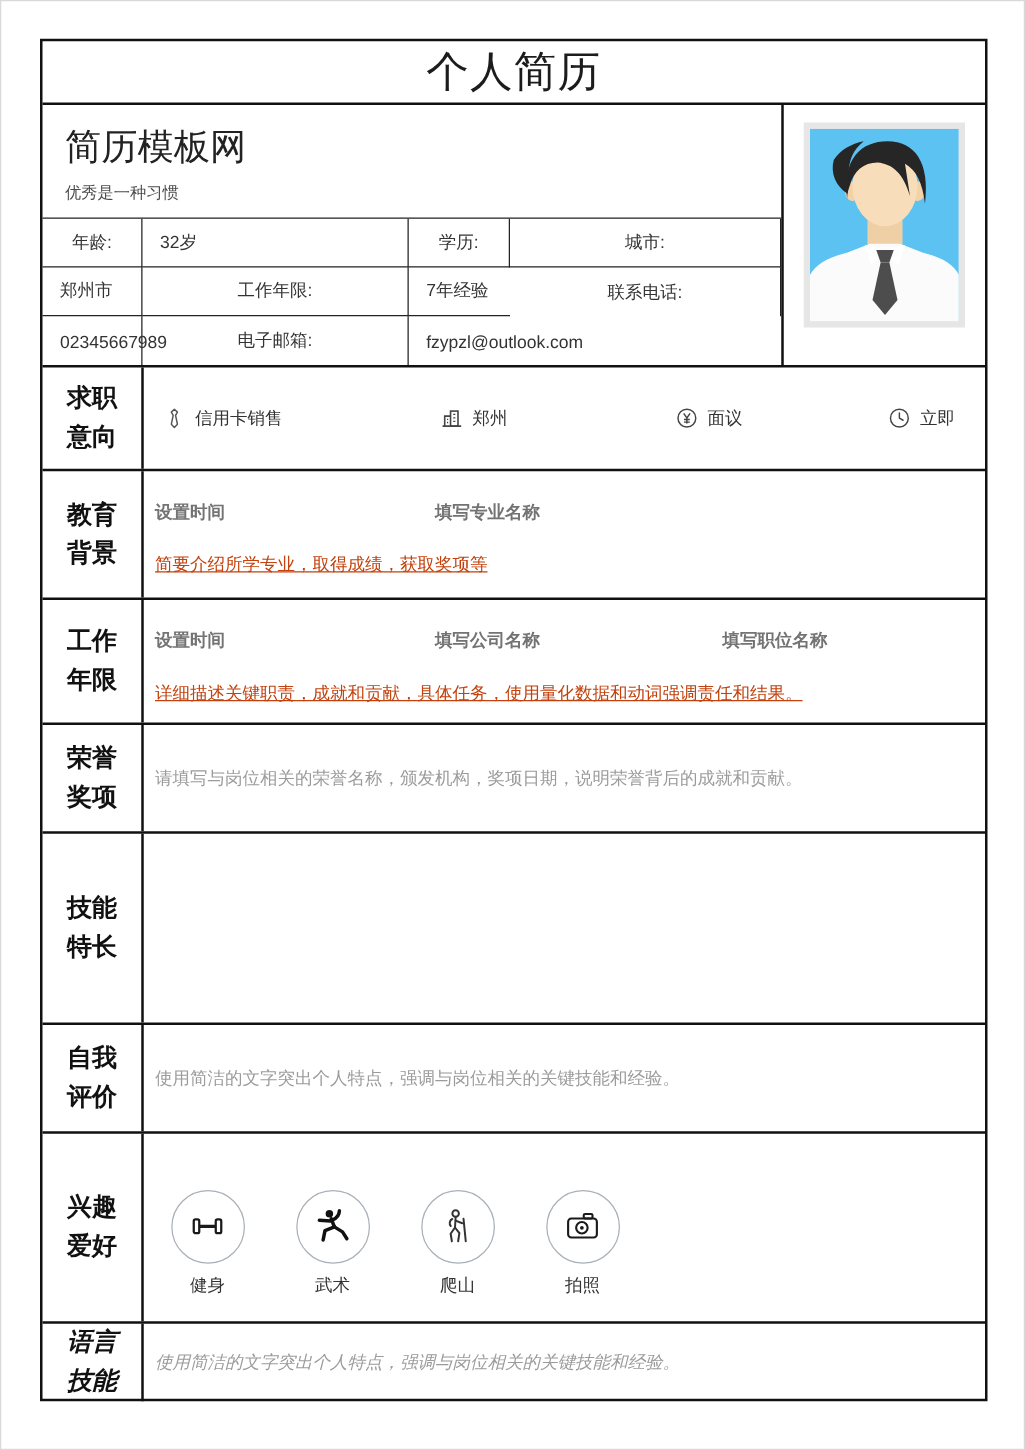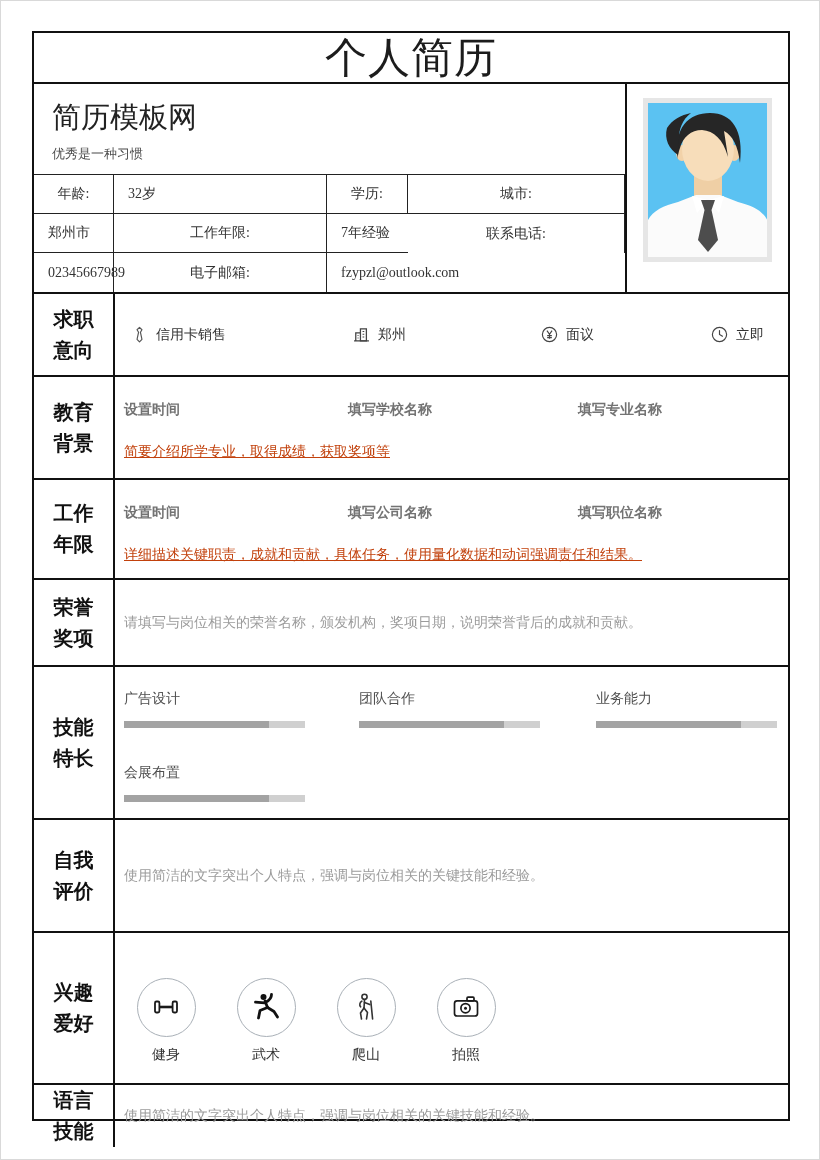--- a/index.html
+++ b/index.html
@@ -4,25 +4,25 @@
 <style>
   * { margin:0; padding:0; box-sizing:border-box; }
   html,body { width:820px; height:1160px; background:#fff; }
   body { font-family:"Liberation Sans","DejaVu Sans",sans-serif; color:#333; position:relative;
          border:1px solid #d9d9d9; }
   .sheet { position:absolute; left:31px; top:30px; width:758px; height:1090px;
            border:2px solid #111; background:#fff; }
 
   
   .title-bar { height:51px; border-bottom:2px solid #111; display:flex; align-items:center; justify-content:center; }
-  .title-bar h1 { font-size:42px; font-weight:500; color:#1c1c1c; letter-spacing:1px; }
+  .title-bar h1 { font-size:34px; font-weight:500; color:#1c1c1c; letter-spacing:1px; }
 
   
   .header { height:210px; border-bottom:2px solid #111; display:flex; }
-  .header-left { flex:1; display:flex; flex-direction:column; min-width:0;font-family:Liberation Serif, serif; }
+  .header-left { flex:1; display:flex; flex-direction:column; min-width:0; }
   .name-block { height:91px; border-bottom:1.5px solid #222; padding:14px 0 0 18px; }
   .name { font-size:29px; color:#222; }
   .motto { font-size:13px; color:#4d4d4d; margin-top:7px; }
   .info-table { flex:1; display:grid; grid-template-columns:80px 213px 81px 1fr; grid-auto-rows:1fr; }
   .info-cell { display:flex; align-items:center; font-size:14px; color:#333;
                border-bottom:1.5px solid #222; }
   .info-cell.lbl { justify-content:center; border-right:1.5px solid #222; }
   .info-cell.val { padding-left:14px; }
   .info-cell.c2 { border-right:1.5px solid #222; }
   .info-cell.r3 { border-bottom:none; }
@@ -55,30 +55,30 @@
   .center-body { display:flex; align-items:center; padding:0 14px 0 9px; }
   .center-body .desc2 { font-size:14px; color:#9b9b9b; }
 
   .sec-skills { height:153px; }
   .skills-grid { padding:23px 14px 0 9px; display:grid; grid-template-columns:235px 237px 1fr;
                  row-gap:20px; }
   .skill-name { font-size:14px; color:#4f4f4f; }
   .skill-track { margin-top:13px; width:181px; height:7px; background:#d0d0d0; }
   .skill-fill { height:100%; background:#a3a3a3; }
 
-  .sec-self { height:113px; }
+  .sec-self { height:87px; }
 
   .sec-hobbies { height:152px; }
   .hobby-row { height:100%; display:flex; align-items:center; gap:38px; padding:25px 0 0 20px; }
   .hobby-item { display:flex; flex-direction:column; align-items:center; width:62px; }
   .hobby-circle { width:59px; height:59px; border:1.5px solid #a9b0b7; border-radius:50%;
                   display:flex; align-items:center; justify-content:center; background:#fff; }
   .hobby-label { margin-top:9px; font-size:14px; color:#333; }
 
-  .sec-language { height:62px; }
+  .sec-language { height:62px;font-style:italic; }
 </style>
 </head>
 <body>
 
 <div class="sheet">
 
   <div class="title-bar">
     <h1>个人简历</h1>
   </div>
 
@@ -167,21 +167,20 @@
     </div>
   </div>
 
   <div class="section sec-education">
     <div class="side-label">
       <span>教育背景</span>
     </div>
     <div class="body triple-body">
       <div class="triple-cols">
         <div>设置时间</div>
-        <div>填写学校名称</div>
         <div>填写专业名称</div>
       </div>
       <div class="desc">简要介绍所学专业，取得成绩，获取奖项等</div>
     </div>
   </div>
 
   <div class="section sec-work">
     <div class="side-label">
       <span>工作年限</span>
     </div>
@@ -200,46 +199,20 @@
       <span>荣誉奖项</span>
     </div>
     <div class="body center-body">
       <div class="desc2">请填写与岗位相关的荣誉名称，颁发机构，奖项日期，说明荣誉背后的成就和贡献。</div>
     </div>
   </div>
 
   <div class="section sec-skills">
     <div class="side-label">
       <span>技能特长</span>
-    </div>
-    <div class="body skills-grid">
-      <div class="skill">
-        <div class="skill-name">广告设计</div>
-        <div class="skill-track">
-            <div class="skill-fill" style="width: 80%;"></div>
-          </div>
-      </div>
-      <div class="skill">
-        <div class="skill-name">团队合作</div>
-        <div class="skill-track">
-            <div class="skill-fill" style="width: 80%;"></div>
-          </div>
-      </div>
-      <div class="skill">
-        <div class="skill-name">业务能力</div>
-        <div class="skill-track">
-            <div class="skill-fill" style="width: 80%;"></div>
-          </div>
-      </div>
-      <div class="skill">
-        <div class="skill-name">会展布置</div>
-        <div class="skill-track">
-            <div class="skill-fill" style="width: 80%;"></div>
-          </div>
-      </div>
     </div>
   </div>
 
   <div class="section sec-self">
     <div class="side-label">
       <span>自我评价</span>
     </div>
     <div class="body center-body">
       <div class="desc2">使用简洁的文字突出个人特点，强调与岗位相关的关键技能和经验。</div>
     </div>

